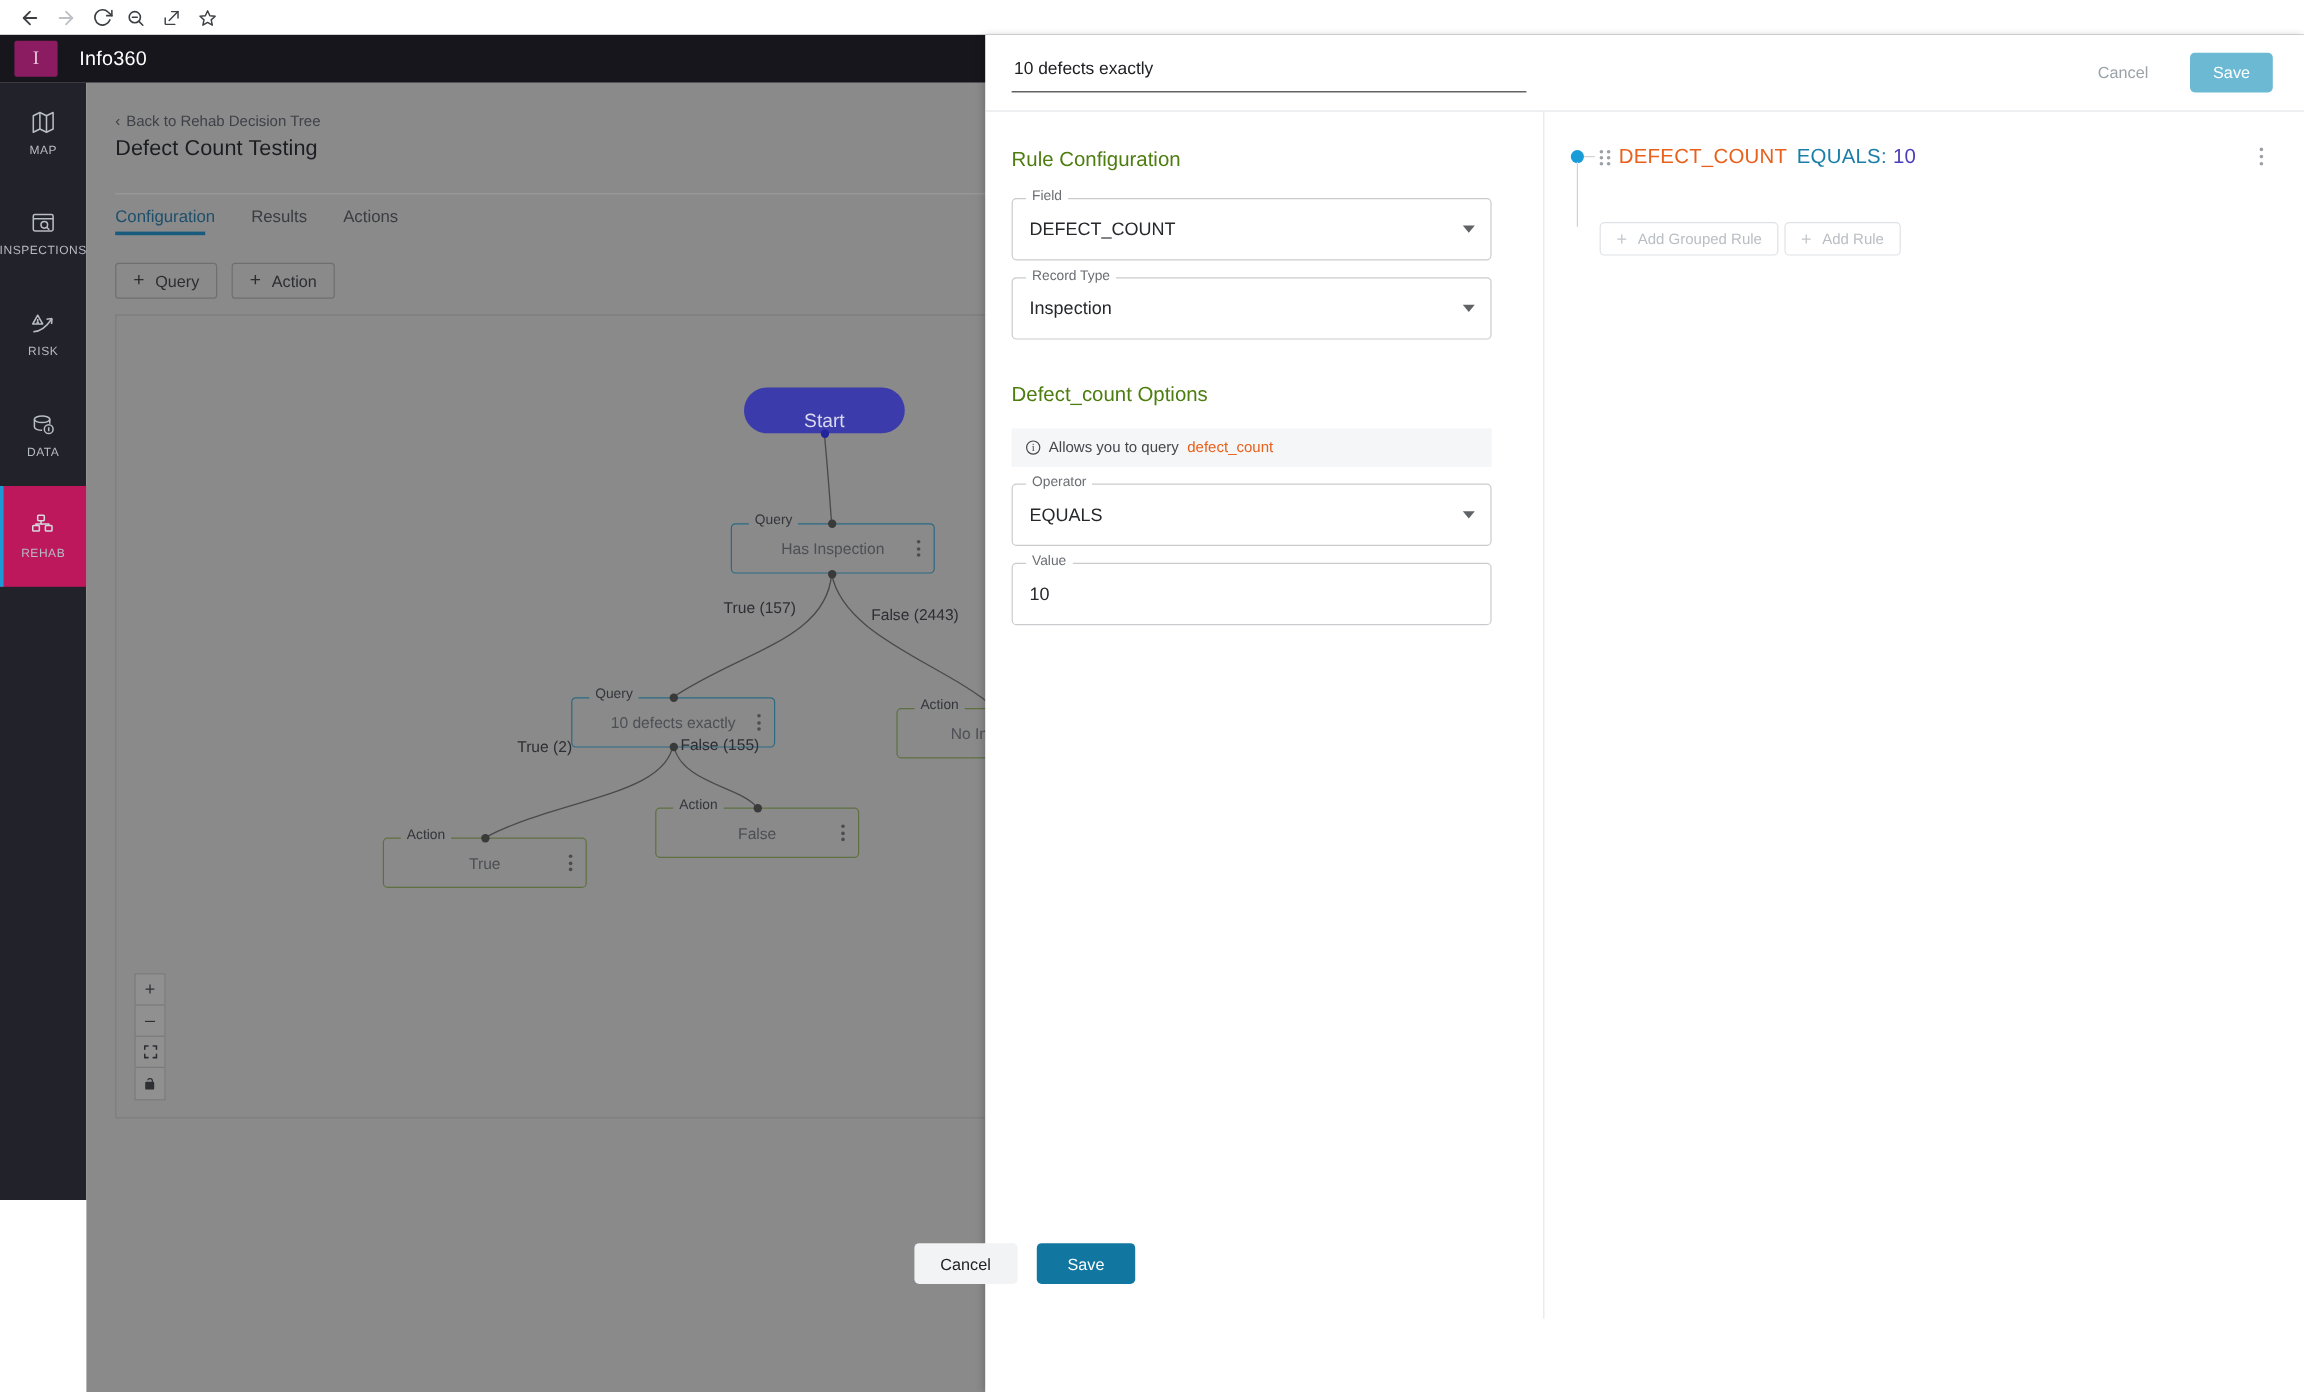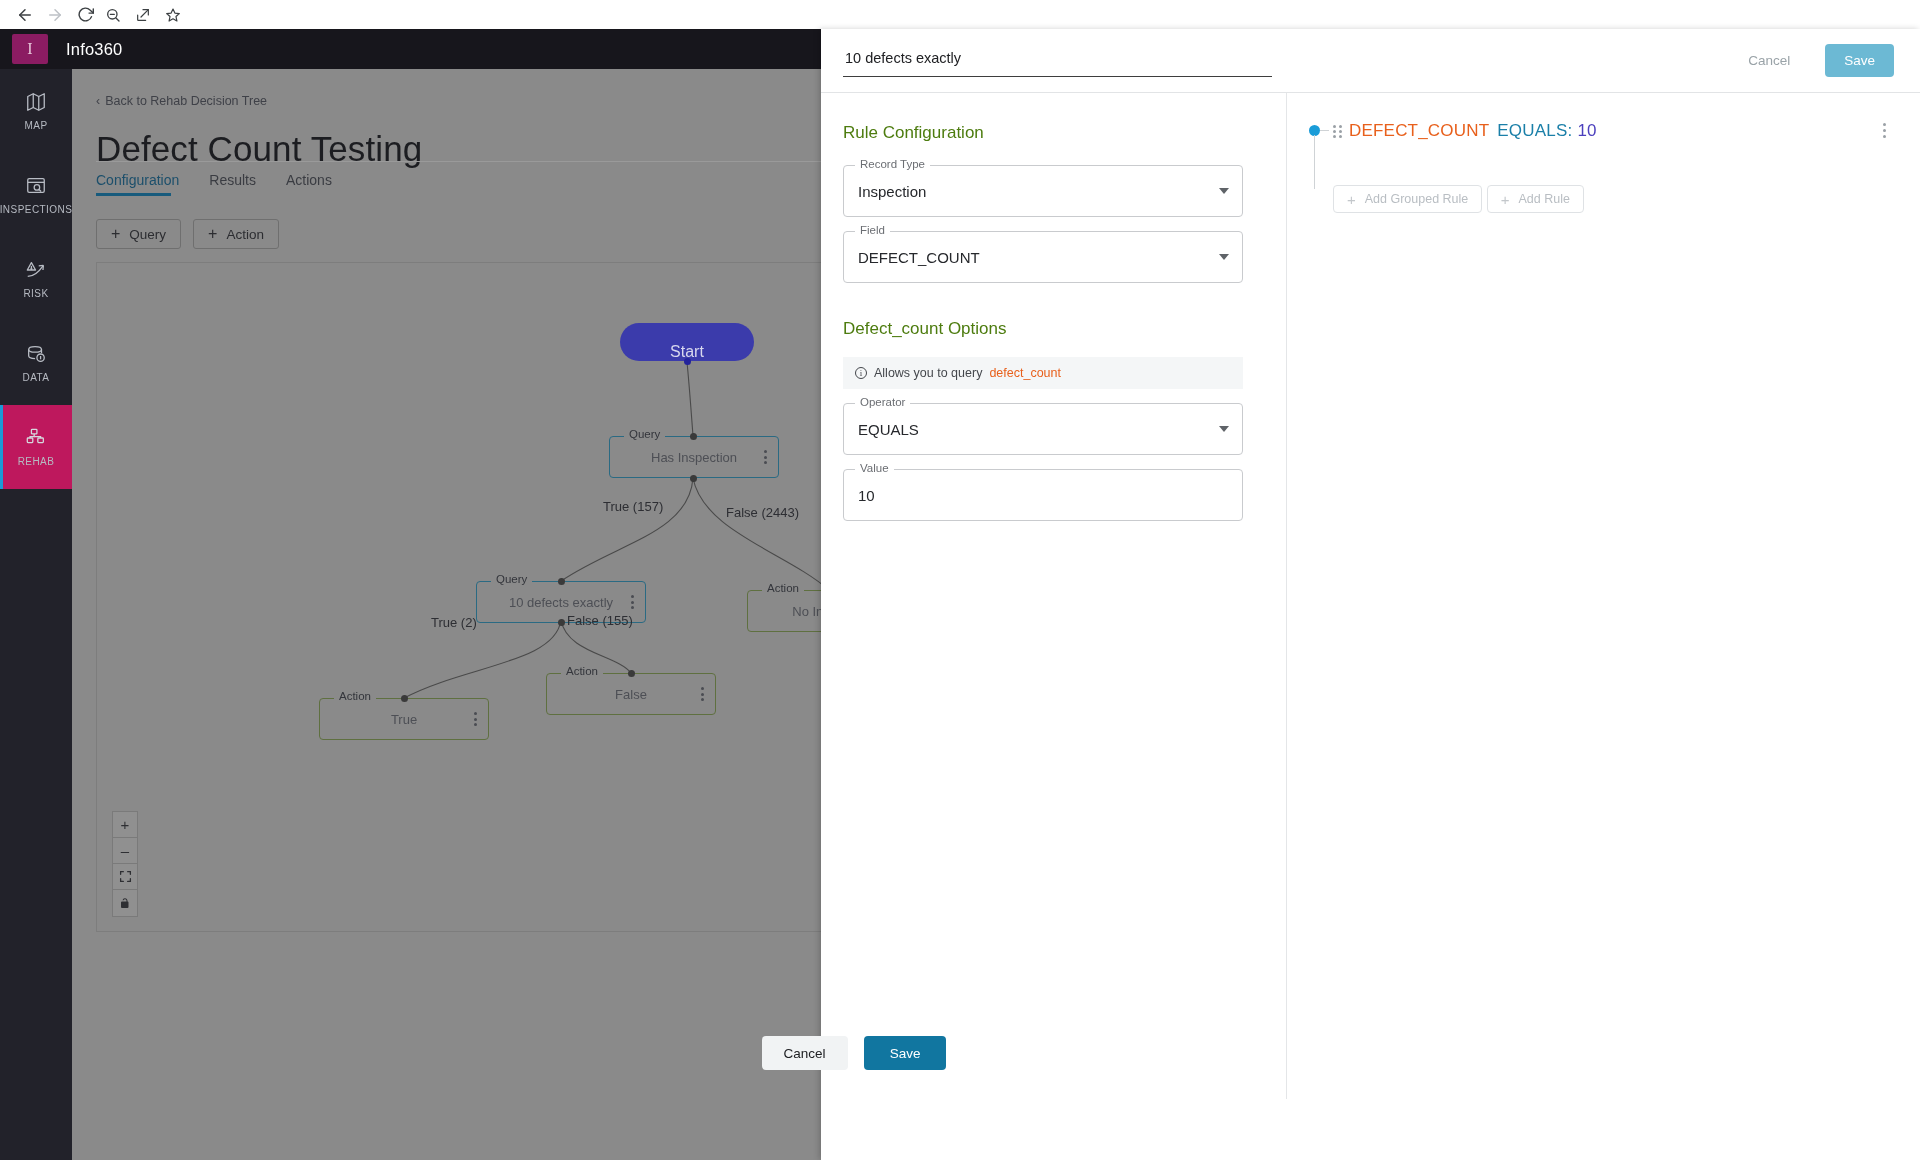--- a/index.html
+++ b/index.html
@@ -47,21 +47,21 @@
     background: #8b1c62; border-radius: 2px;
     display: flex; align-items: center; justify-content: center;
     color: #e7c6da; font-family: "Liberation Serif", serif; font-size: 16px;
   }
   .brand-name {
     margin-left: 18px; color: #ffffff; font-size: 16.5px; letter-spacing: .2px;
   }
 
   
   .rail {
-    position: absolute; top: 69px; left: 0; width: 72px; height: 1091px;
+    position: absolute; top: 69px; left: 0; width: 72px; height: 931px;
     background: #22222a;
   }
   .rail-item {
     height: 84px; display: flex; flex-direction: column;
     align-items: center; justify-content: center; gap: 7px;
     color: #b8bcc4; position: relative;
   }
   .rail-item .rail-label {
     font-size: 10px; letter-spacing: .45px; color: #b6bac2;
   }
@@ -76,21 +76,21 @@
   .main {
     position: absolute; top: 69px; left: 72px; width: 1848px; height: 1091px;
     background: #8a8a8a;
   }
   .breadcrumb {
     position: absolute; left: 24px; top: 25px;
     font-size: 12.5px; color: #3f4148; display: flex; align-items: center; gap: 5px;
   }
   .page-title {
     position: absolute; left: 24px; top: 44px;
-    font-size: 35px; font-weight: 400; color: #1c1d21; letter-spacing: .1px; margin-top: 16px;
+    font-size: 18px; font-weight: 400; color: #1c1d21; letter-spacing: .1px;
   }
   .tabs {
     position: absolute; left: 24px; top: 92px; right: 0; height: 38px;
     display: flex; align-items: flex-start; gap: 30px;
     border-top: 1px solid #9a9a9a;
     padding-top: 10px;
   }
   .tab {
     font-size: 14px; color: #3a3c42; padding-bottom: 8px; position: relative;
   }
@@ -517,28 +517,28 @@
     <button class="btn btn-save-top">Save</button>
   </div>
   <div class="panel-divider"></div>
 
   <div class="panel-body">
 
     <div class="form-col">
       <div class="section-title">Rule Configuration</div>
 
       <div class="field">
+        <span class="flabel">Field</span>
+        <span class="fvalue">DEFECT_COUNT</span>
+        <span class="caret"></span>
+      </div>
+
+      <div class="field">
         <span class="flabel">Record Type</span>
         <span class="fvalue">Inspection</span>
-        <span class="caret"></span>
-      </div>
-
-      <div class="field">
-        <span class="flabel">Field</span>
-        <span class="fvalue">DEFECT_COUNT</span>
         <span class="caret"></span>
       </div>
 
       <div class="section-title second">Defect_count Options</div>
 
       <div class="hint">
         <span class="info-ic">i</span>
         <span>Allows you to query</span>
         <span class="hl">defect_count</span>
       </div>

